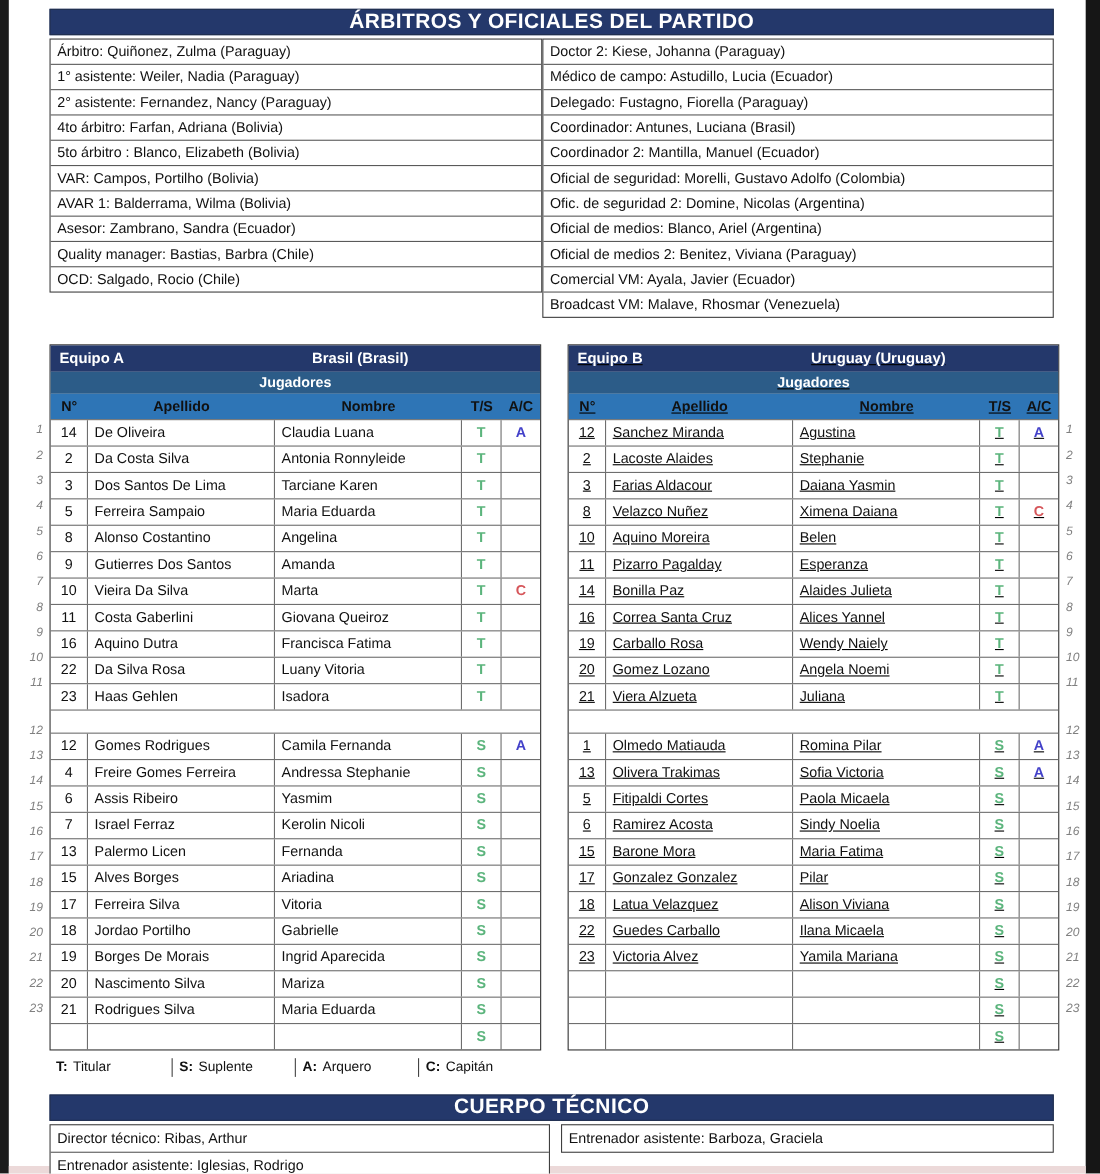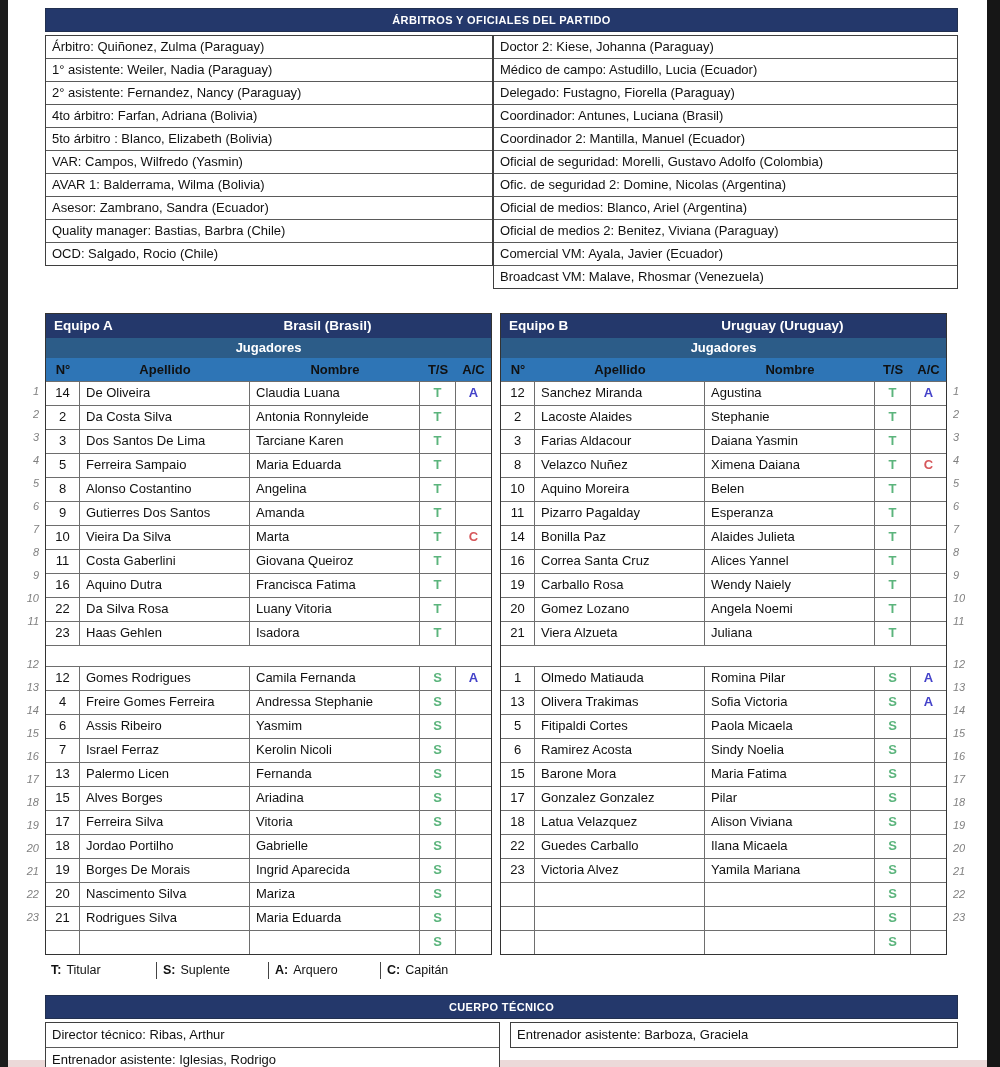--- a/index.html
+++ b/index.html
@@ -8,21 +8,21 @@
     font-family:"Liberation Sans", sans-serif; overflow:hidden;
     -webkit-font-smoothing:antialiased;
   }
   .edge-left  { position:absolute; left:0; top:0; width:8px;  height:100%; background:#1c1c1c; }
   .edge-right { position:absolute; right:0; top:0; width:13px; height:100%; background:#161616; }
   .bottom-strip { position:absolute; left:8px; right:13px; bottom:0; height:7px; background:#ecd9d9; }
   .content { position:absolute; left:19px; top:8px; width:958px; }
 
   .section-title {
     background:var(--navy); color:#ffffff; font-weight:bold; text-align:center;
-    font-size:11px; height:22px; line-height:22px; letter-spacing:.4px;
+    font-size:19px; height:22px; line-height:22px; letter-spacing:.4px;
     border:1px solid #22304f;
   }
   .inset { margin-left:26px; margin-right:19px; }
 
   .officials-grid { display:grid; grid-template-columns:448px 1fr; gap:0; margin-top:3px; align-items:start; }
   .otable { border:1px solid #3f3f3f; background:#fff; }
   .orow {
     height:22px; line-height:22px; padding-left:6px; border-bottom:1px solid #5a5a5a;
     font-size:13px; color:#111; white-space:nowrap; overflow:hidden;
   }
@@ -30,21 +30,21 @@
 
   .teams-row { display:flex; margin-top:24px; }
   .sidenums { width:26px; flex:0 0 26px; }
   .sn-spacer { height:67px; }
   .sn { height:23px; line-height:23px; font-size:11px; font-style:italic; color:#808080; }
   .sn-gap { height:20px; }
   #sidenums-0 .sn { text-align:right; padding-right:6px; }
   #sidenums-1 .sn { text-align:left;  padding-left:6px; }
 
   .team { width:447px; flex:0 0 447px; border:1px solid #333; background:#fff; box-sizing:border-box; }
-  #team-1 { margin-left:8px; }
+  #team-1 { margin-left:24px;text-decoration:underline; }
 
   .team-header { display:flex; background:var(--navy); color:#fff; font-weight:bold; font-size:13.5px; height:24px; line-height:24px; }
   .team-label { width:110px; padding-left:8px; }
   .team-name  { flex:1; text-align:center; }
   .jugadores-bar { background:var(--mid); color:#fff; font-weight:bold; text-align:center; font-size:13px; height:20px; line-height:20px; }
 
   .trow { display:grid; grid-template-columns:34px 1fr 170px 36px 35px; }
   .trow.thead { background:var(--light); color:#fff; font-weight:bold; height:23px; line-height:23px; font-size:13px; }
   .trow.thead .cell { border-right:none; text-align:center; padding-left:0; }
   .trow:not(.thead) { height:23px; line-height:22px; border-top:1px solid #6e6e6e; }
@@ -79,21 +79,21 @@
 
     <section>
       <div class="section-title inset">ÁRBITROS Y OFICIALES DEL PARTIDO</div>
       <div class="officials-grid inset">
         <div class="otable" id="officials-left">
             <div class="orow">Árbitro: Quiñonez, Zulma (Paraguay)</div>
             <div class="orow">1° asistente: Weiler, Nadia (Paraguay)</div>
             <div class="orow">2° asistente: Fernandez, Nancy (Paraguay)</div>
             <div class="orow">4to árbitro: Farfan, Adriana (Bolivia)</div>
             <div class="orow">5to árbitro : Blanco, Elizabeth (Bolivia)</div>
-            <div class="orow">VAR: Campos, Wilfredo (Yasmin)</div>
+            <div class="orow">VAR: Campos, Portilho (Bolivia)</div>
             <div class="orow">AVAR 1: Balderrama, Wilma (Bolivia)</div>
             <div class="orow">Asesor: Zambrano, Sandra (Ecuador)</div>
             <div class="orow">Quality manager: Bastias, Barbra (Chile)</div>
             <div class="orow">OCD: Salgado, Rocio (Chile)</div>
           </div>
         <div class="otable" id="officials-right">
             <div class="orow">Doctor 2: Kiese, Johanna (Paraguay)</div>
             <div class="orow">Médico de campo: Astudillo, Lucia (Ecuador)</div>
             <div class="orow">Delegado: Fustagno, Fiorella (Paraguay)</div>
             <div class="orow">Coordinador: Antunes, Luciana (Brasil)</div>

